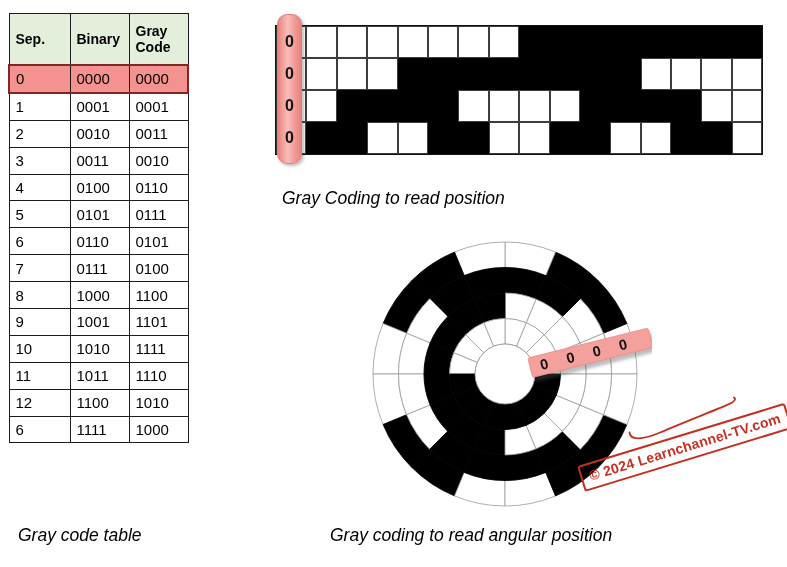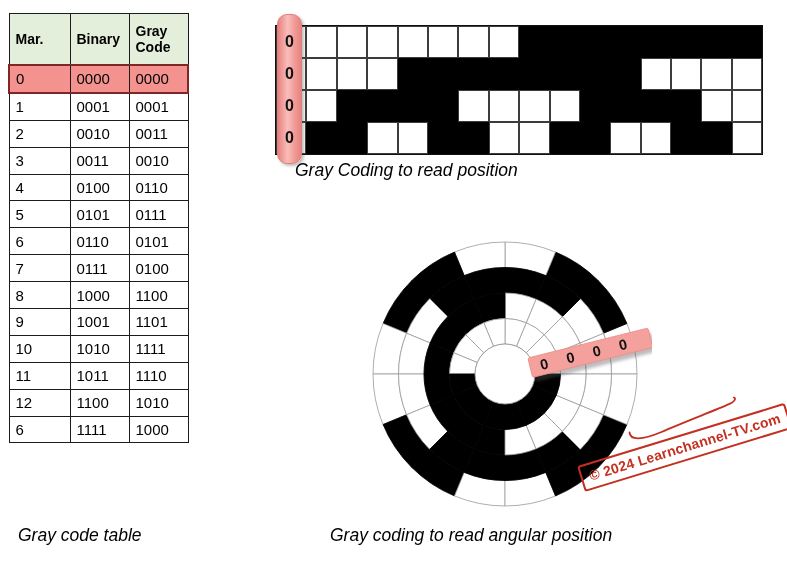--- a/index.html
+++ b/index.html
@@ -21,21 +21,21 @@
   }
   .gtable tr.hl td{
     background:#f3928e;
     border-top:2.5px solid #7e2726;border-bottom:2.5px solid #7e2726;
   }
   .gtable tr.hl td:first-child{border-left:2.5px solid #7e2726;}
   .gtable tr.hl td:last-child{border-right:2.5px solid #7e2726;}
   
   .cap{position:absolute;font-style:italic;font-size:17.5px;white-space:nowrap;}
   #table-cap{left:18px;top:525px;}
-  #strip-cap{left:282px;top:160px;margin-left:13px;}
+  #strip-cap{left:282px;top:188px;}
   #disk-cap{left:330px;top:525px;}
   
   .strip{
     position:absolute;left:275px;top:25px;display:grid;
     grid-template-columns:repeat(16,30.4px);grid-auto-rows:32px;
     border:1.5px solid #111;
   }
   .scell{border:0.8px solid #3c3c3c;background:#fff;}
   .scell.b{background:#000;border-color:#000;}
   .capsule{
@@ -60,21 +60,21 @@
     letter-spacing:.2px;
   }
   .stamp .squiggle{position:absolute;top:0;left:56px;}
 </style>
 </head>
 <body>
 
 <table class="gtable">
   <thead>
     <tr>
-      <th class="c1">Mar.</th>
+      <th class="c1">Sep.</th>
       <th class="c2">Binary</th>
       <th class="c3">Gray Code</th>
     </tr>
   </thead>
   <tbody id="gtable-body">
       <tr class="hl">
         <td>0</td>
         <td>0000</td>
         <td>0000</td>
       </tr>

